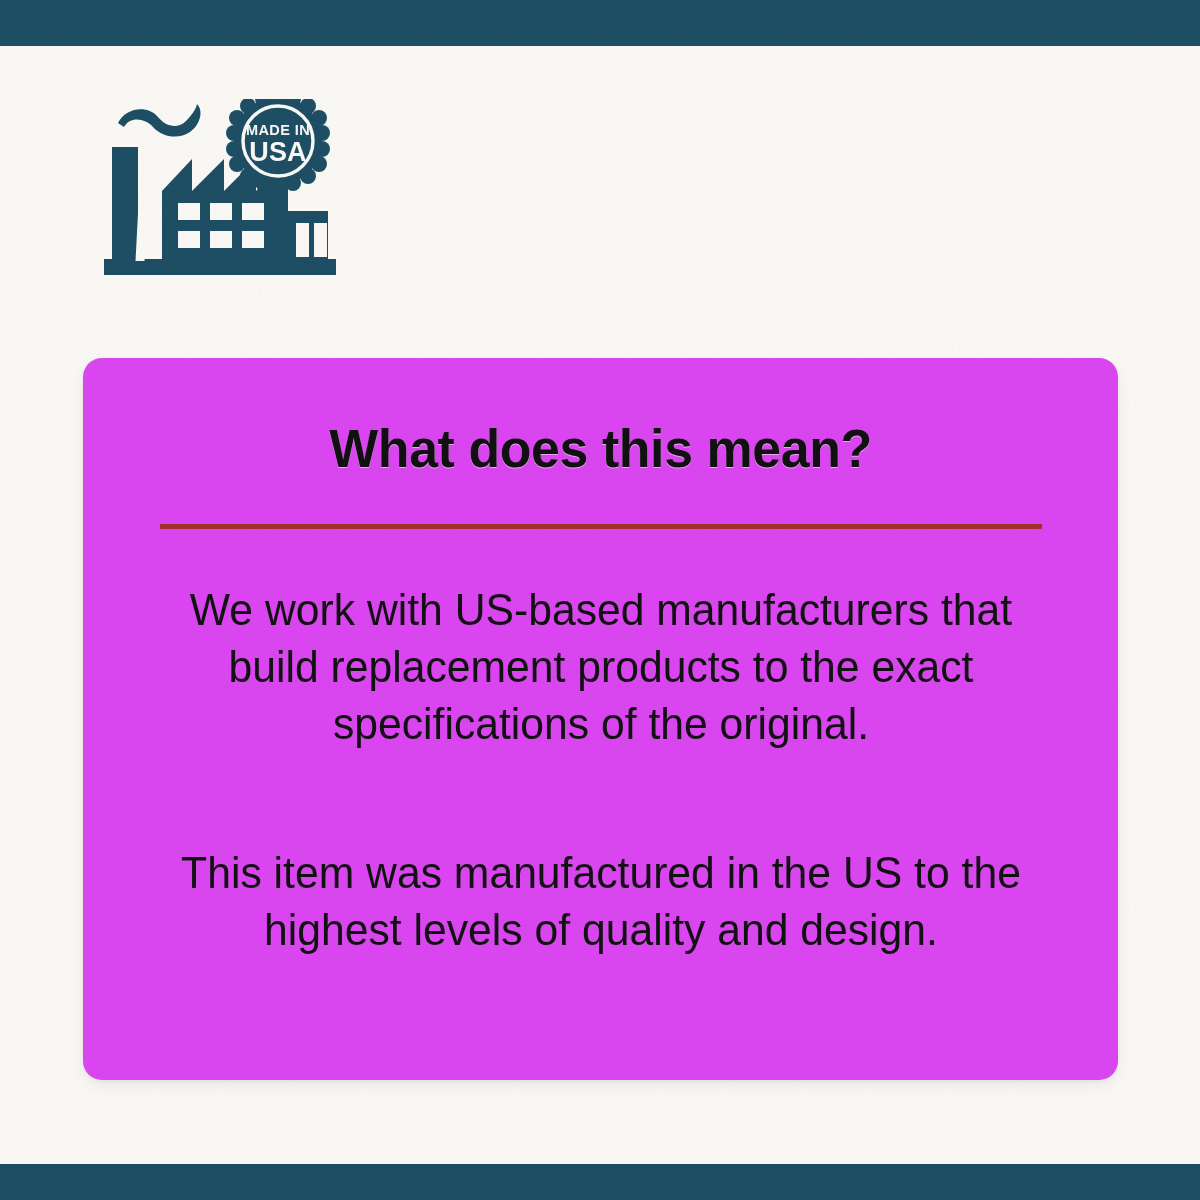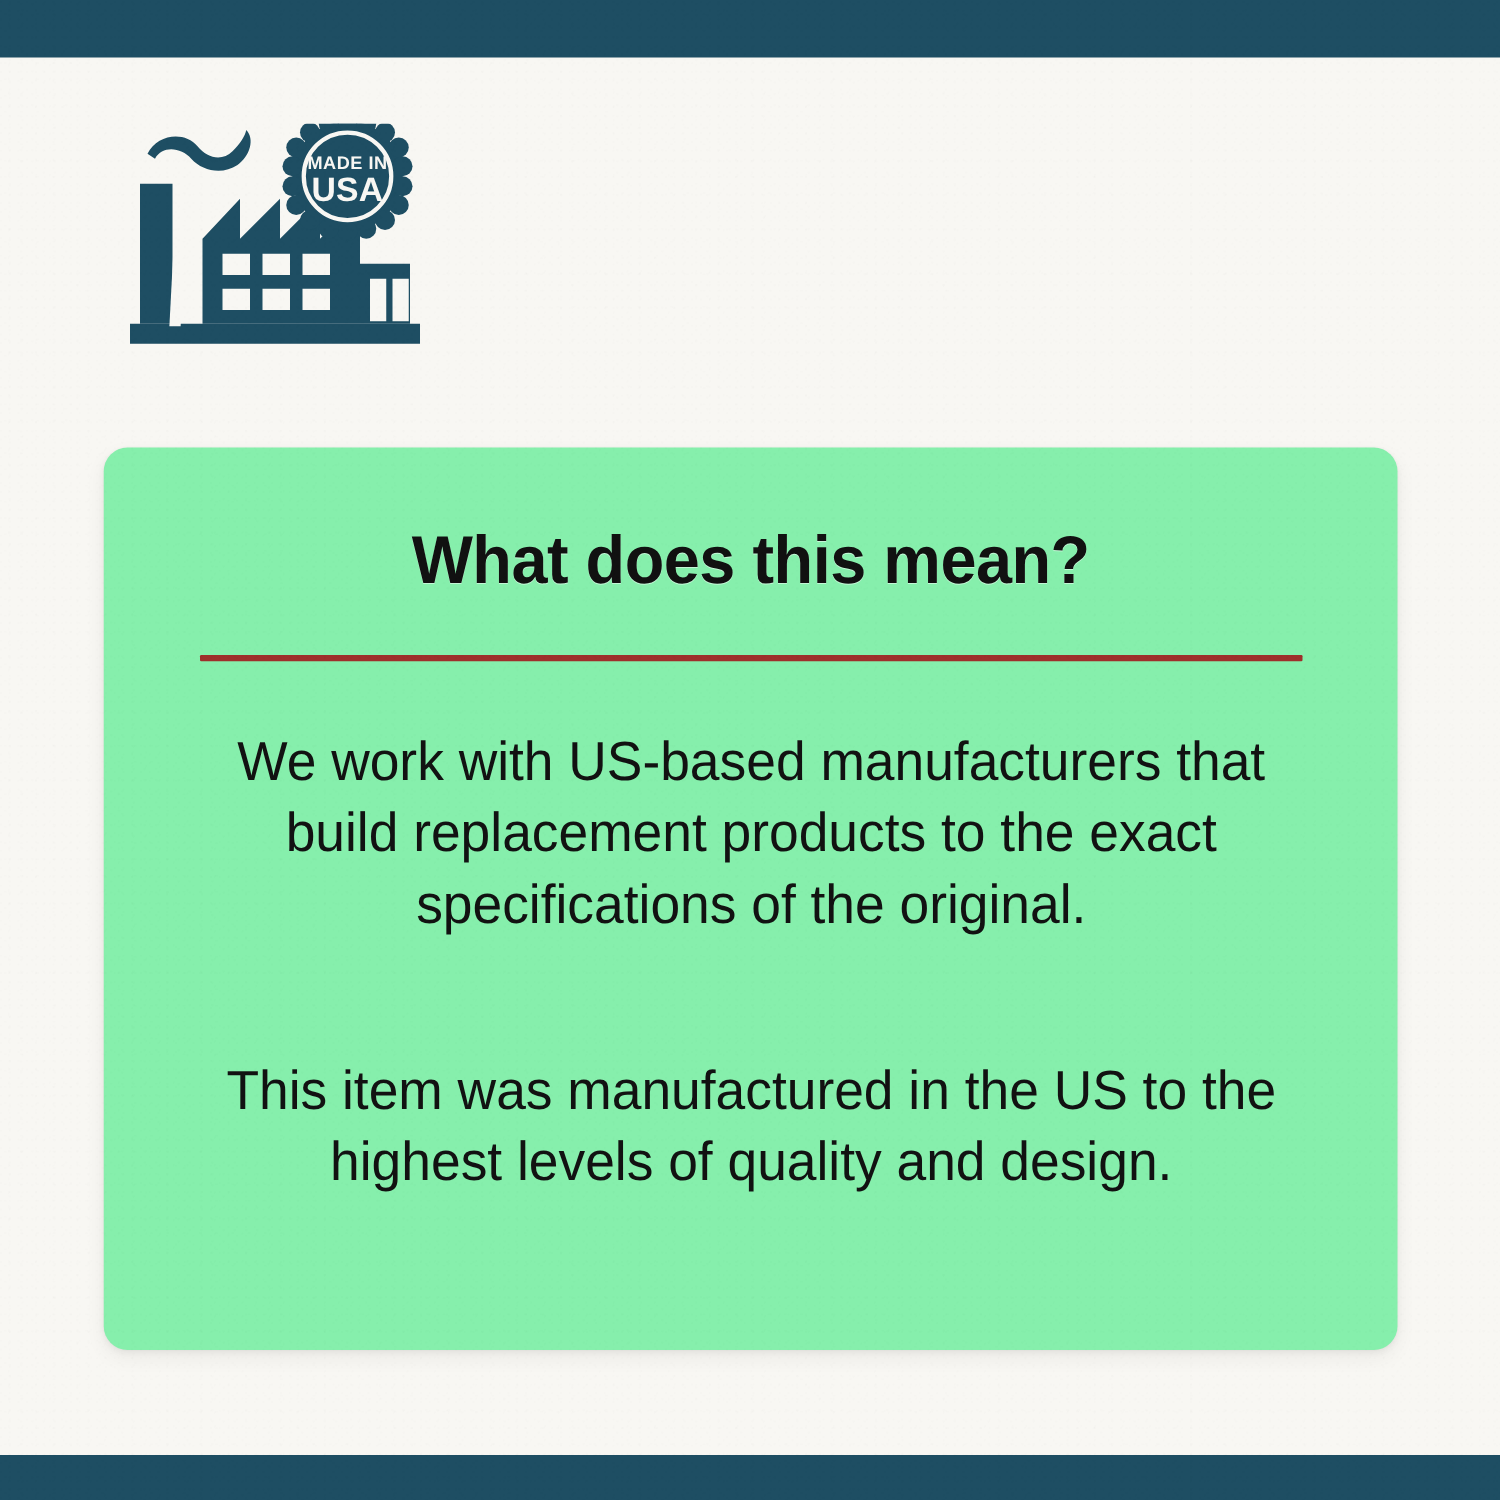--- a/index.html
+++ b/index.html
@@ -84,21 +84,21 @@
     text-shadow: 0 1px 0 rgba(255,255,255,.6);
   }
 
   
   .card {
     position: absolute;
     left: 83px;
     top: 358px;
     width: 1035px;
     height: 722px;
-    background: #86efac;
+    background: #d946ef;
     border-radius: 19px;
     box-shadow:
       0 6px 16px rgba(0,0,0,.055),
       0 2px 5px rgba(0,0,0,.045),
       0 0 0 1px rgba(0,0,0,.012);
   }
 
   .card-inner {
     position: absolute;
     inset: 0;

